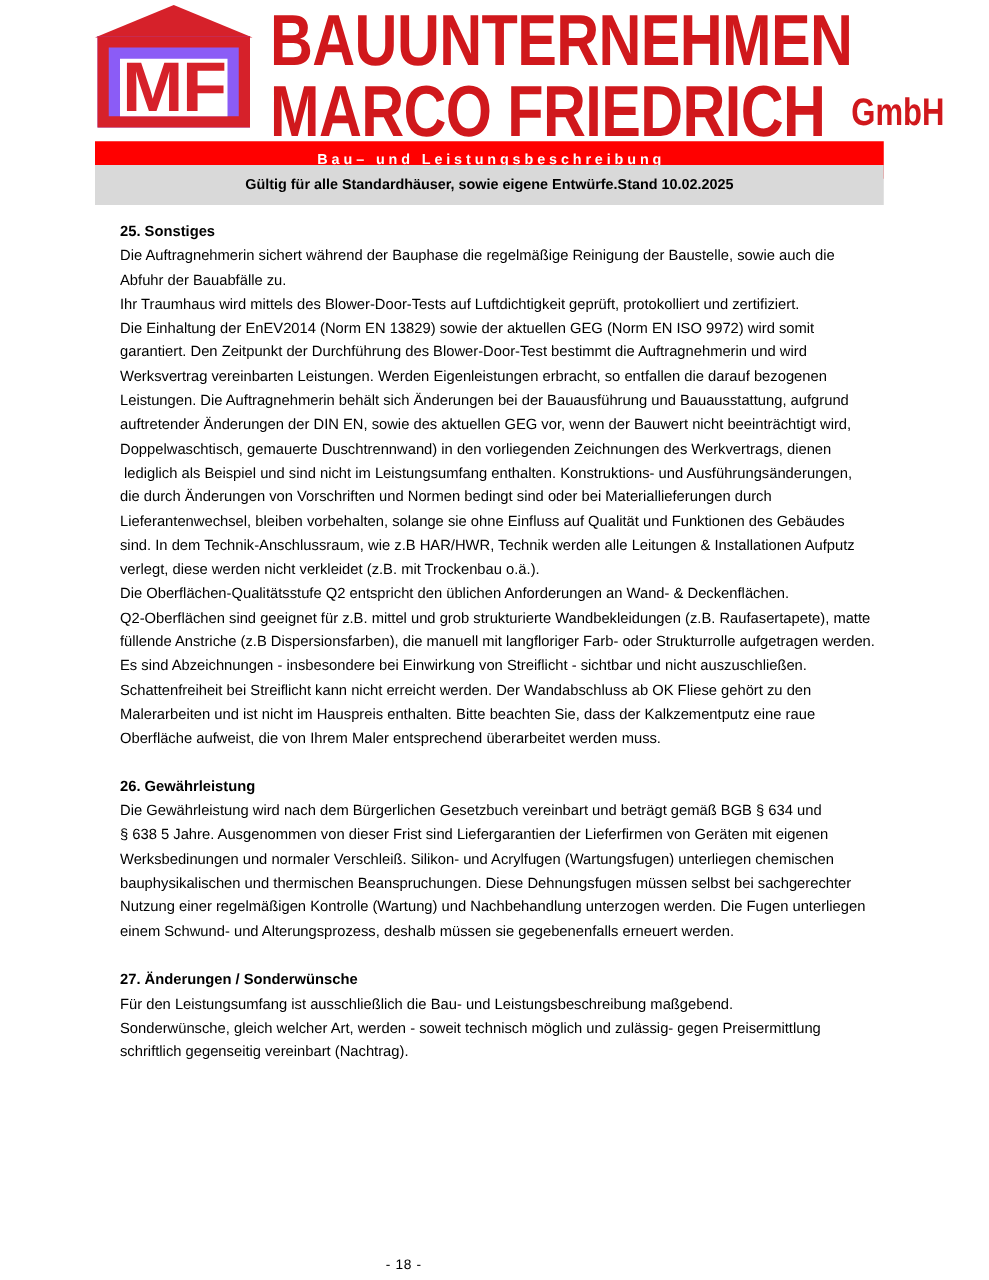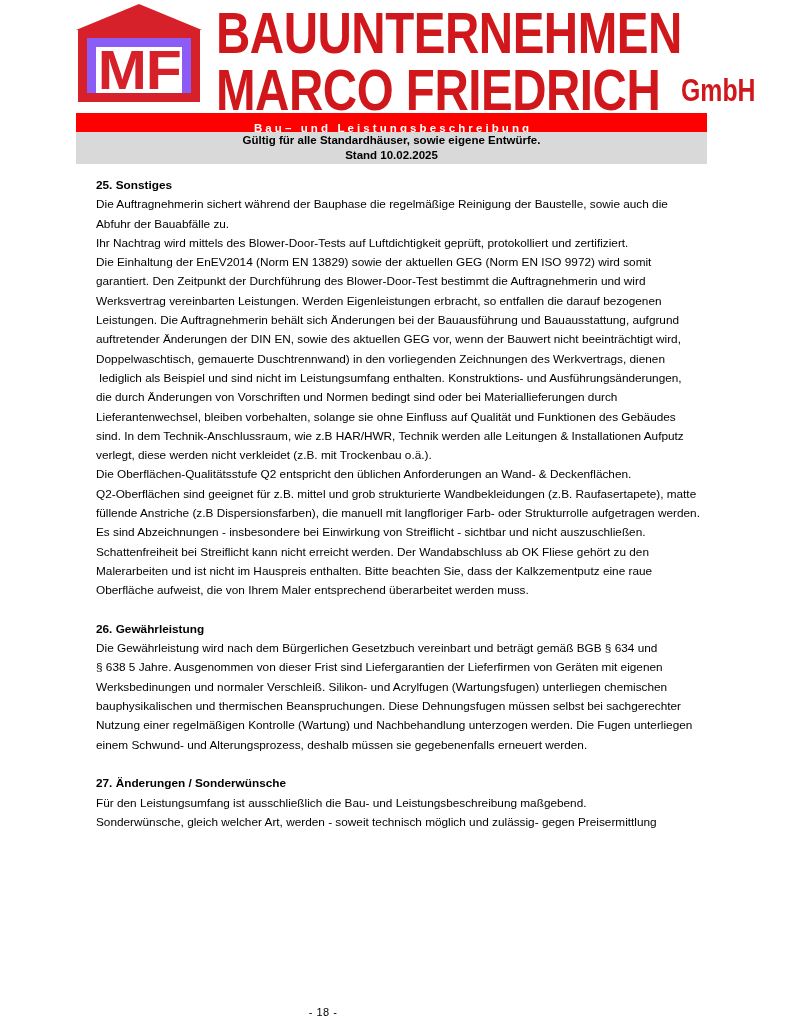--- a/index.html
+++ b/index.html
@@ -154,21 +154,21 @@
     position: absolute;
     left: 76px;
     top: 132px;
     width: 631px;
     height: 32px;
     background: #d9d9d9;
     color: #000000;
     font-size: 11.5px;
     font-weight: bold;
     display: flex;
-    flex-direction: column;
+    flex-direction: row;
     align-items: center;
     justify-content: center;
     line-height: 15px;
   }
   .sub-banner div { white-space: nowrap; }
 
   
   .content {
     position: absolute;
     left: 80px;
@@ -239,21 +239,21 @@
   <div class="sub-banner">
     <div>Gültig für alle Standardhäuser, sowie eigene Entwürfe.</div>
     <div>Stand 10.02.2025</div>
   </div>
 
   <div class="content">
       <div class="sec-heading">25. Sonstiges</div>
       <div class="para">
         <span class="ln">Die Auftragnehmerin sichert während der Bauphase die regelmäßige Reinigung der Baustelle, sowie auch die</span>
         <span class="ln">Abfuhr der Bauabfälle zu.</span>
-        <span class="ln">Ihr Nachtrag wird mittels des Blower-Door-Tests auf Luftdichtigkeit geprüft, protokolliert und zertifiziert.</span>
+        <span class="ln">Ihr Traumhaus wird mittels des Blower-Door-Tests auf Luftdichtigkeit geprüft, protokolliert und zertifiziert.</span>
         <span class="ln">Die Einhaltung der EnEV2014 (Norm EN 13829) sowie der aktuellen GEG (Norm EN ISO 9972) wird somit</span>
         <span class="ln">garantiert. Den Zeitpunkt der Durchführung des Blower-Door-Test bestimmt die Auftragnehmerin und wird</span>
         <span class="ln">Werksvertrag vereinbarten Leistungen. Werden Eigenleistungen erbracht, so entfallen die darauf bezogenen</span>
         <span class="ln">Leistungen. Die Auftragnehmerin behält sich Änderungen bei der Bauausführung und Bauausstattung, aufgrund</span>
         <span class="ln">auftretender Änderungen der DIN EN, sowie des aktuellen GEG vor, wenn der Bauwert nicht beeinträchtigt wird,</span>
         <span class="ln">Doppelwaschtisch, gemauerte Duschtrennwand) in den vorliegenden Zeichnungen des Werkvertrags, dienen</span>
         <span class="ln"> lediglich als Beispiel und sind nicht im Leistungsumfang enthalten. Konstruktions- und Ausführungsänderungen,</span>
         <span class="ln">die durch Änderungen von Vorschriften und Normen bedingt sind oder bei Materiallieferungen durch</span>
         <span class="ln">Lieferantenwechsel, bleiben vorbehalten, solange sie ohne Einfluss auf Qualität und Funktionen des Gebäudes</span>
         <span class="ln">sind. In dem Technik-Anschlussraum, wie z.B HAR/HWR, Technik werden alle Leitungen &amp; Installationen Aufputz</span>
@@ -274,18 +274,19 @@
         <span class="ln">Werksbedinungen und normaler Verschleiß. Silikon- und Acrylfugen (Wartungsfugen) unterliegen chemischen</span>
         <span class="ln">bauphysikalischen und thermischen Beanspruchungen. Diese Dehnungsfugen müssen selbst bei sachgerechter</span>
         <span class="ln">Nutzung einer regelmäßigen Kontrolle (Wartung) und Nachbehandlung unterzogen werden. Die Fugen unterliegen</span>
         <span class="ln">einem Schwund- und Alterungsprozess, deshalb müssen sie gegebenenfalls erneuert werden.</span>
       </div>
       <span class="spacer-line"></span>
       <div class="sec-heading">27. Änderungen / Sonderwünsche</div>
       <div class="para">
         <span class="ln">Für den Leistungsumfang ist ausschließlich die Bau- und Leistungsbeschreibung maßgebend.</span>
         <span class="ln">Sonderwünsche, gleich welcher Art, werden - soweit technisch möglich und zulässig- gegen Preisermittlung</span>
+        <span class="ln">schriftlich gegenseitig vereinbart (Nachtrag).</span>
       </div>
     </div>
 
   <div class="footer-page">- 18 -</div>
 
 </div>
 
 </body></html>

